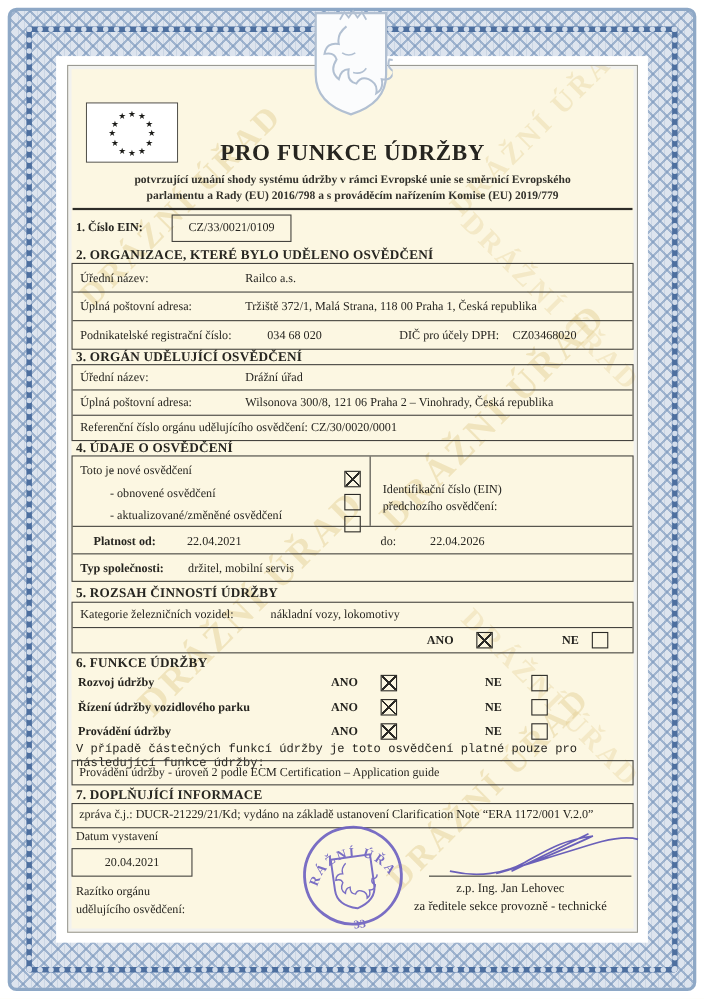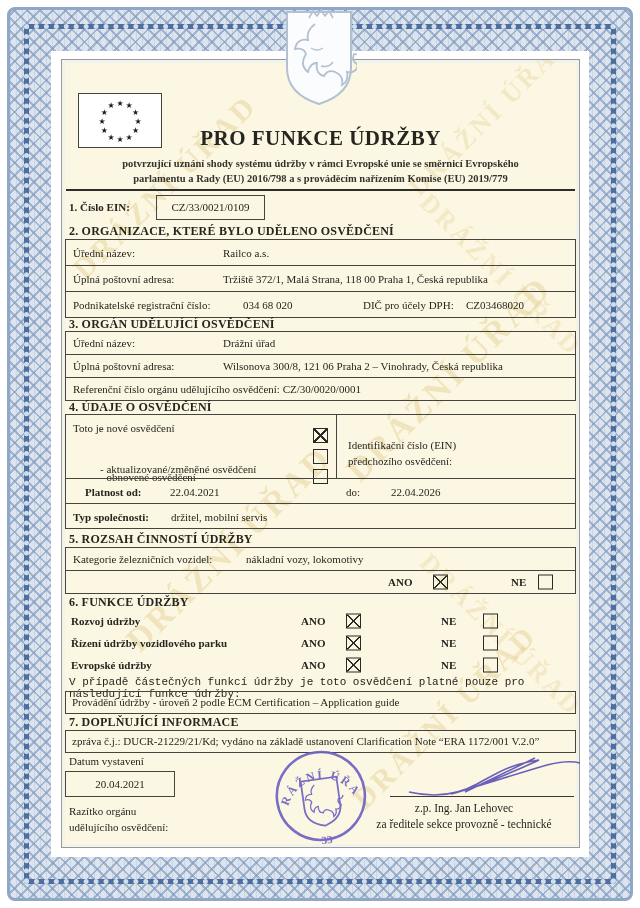--- a/index.html
+++ b/index.html
@@ -75,21 +75,21 @@
   .s3-t .row{height:22px;}
   .c-lab{left:7px;} .c-val{left:157px;}
   .c-val2a{left:177px;} .c-lab2{left:297px;} .c-val2b{left:400px;}
   
   .s4-h{top:340px;left:7px;}
   .s4-box{top:354px;left:3px;right:3px;height:113px;}
   .s4-top{position:absolute;top:0;left:0;right:0;height:63px;}
   .s4-divider{position:absolute;top:0;left:270px;width:1px;height:63px;background:#45443f;}
   .s4-totoje{position:absolute;top:7px;left:7px;font-size:11px;}
   .s4-opt{position:absolute;left:34px;font-size:11px;}
-  .o0{top:7px;} .o1{top:28px;margin-top:28px;} .o2{top:48px;}
+  .o0{top:7px;} .o1{top:28px;} .o2{top:48px;}
   .s4-cb{left:247px;}
   .cb0{top:13px;transform:none;} .cb1{top:34px;transform:none;} .cb2{top:54px;transform:none;}
   .s4-ein1{position:absolute;top:24px;left:282px;font-size:11px;}
   .s4-ein2{position:absolute;top:40px;left:282px;font-size:11px;}
   .s4-r1{position:absolute;top:63px;left:0;right:0;height:25px;border-top:1px solid #45443f;}
   .s4-r2{position:absolute;top:88px;left:0;right:0;height:25px;border-top:1px solid #45443f;}
   .p-lab{left:19px;font-weight:bold;} .p-from{left:104px;} .p-do{left:280px;} .p-to{left:325px;}
   .t-lab{left:7px;font-weight:bold;} .t-val{left:105px;}
   
   .s5-h{top:472px;left:7px;}
@@ -264,21 +264,21 @@
           <span class="cb s6-cb2"></span>
         </div>
         <div class="s6-row">
           <span class="cell s6-lab lbl">Řízení údržby vozidlového parku</span>
           <span class="cell s6-ano lbl">ANO</span>
           <span class="cb s6-cb1 checked"></span>
           <span class="cell s6-ne lbl">NE</span>
           <span class="cb s6-cb2"></span>
         </div>
         <div class="s6-row">
-          <span class="cell s6-lab lbl">Evropské údržby</span>
+          <span class="cell s6-lab lbl">Provádění údržby</span>
           <span class="cell s6-ano lbl">ANO</span>
           <span class="cb s6-cb1 checked"></span>
           <span class="cell s6-ne lbl">NE</span>
           <span class="cb s6-cb2"></span>
         </div>
       </div>
       <div class="abs s6-note">V případě částečných funkcí údržby je toto osvědčení platné pouze pro následující funkce údržby:</div>
       <div class="abs s6-pbox box">Provádění údržby - úroveň 2 podle ECM Certification – Application guide</div>
 
       <div class="abs h s7-h">7. DOPLŇUJÍCÍ INFORMACE</div>

